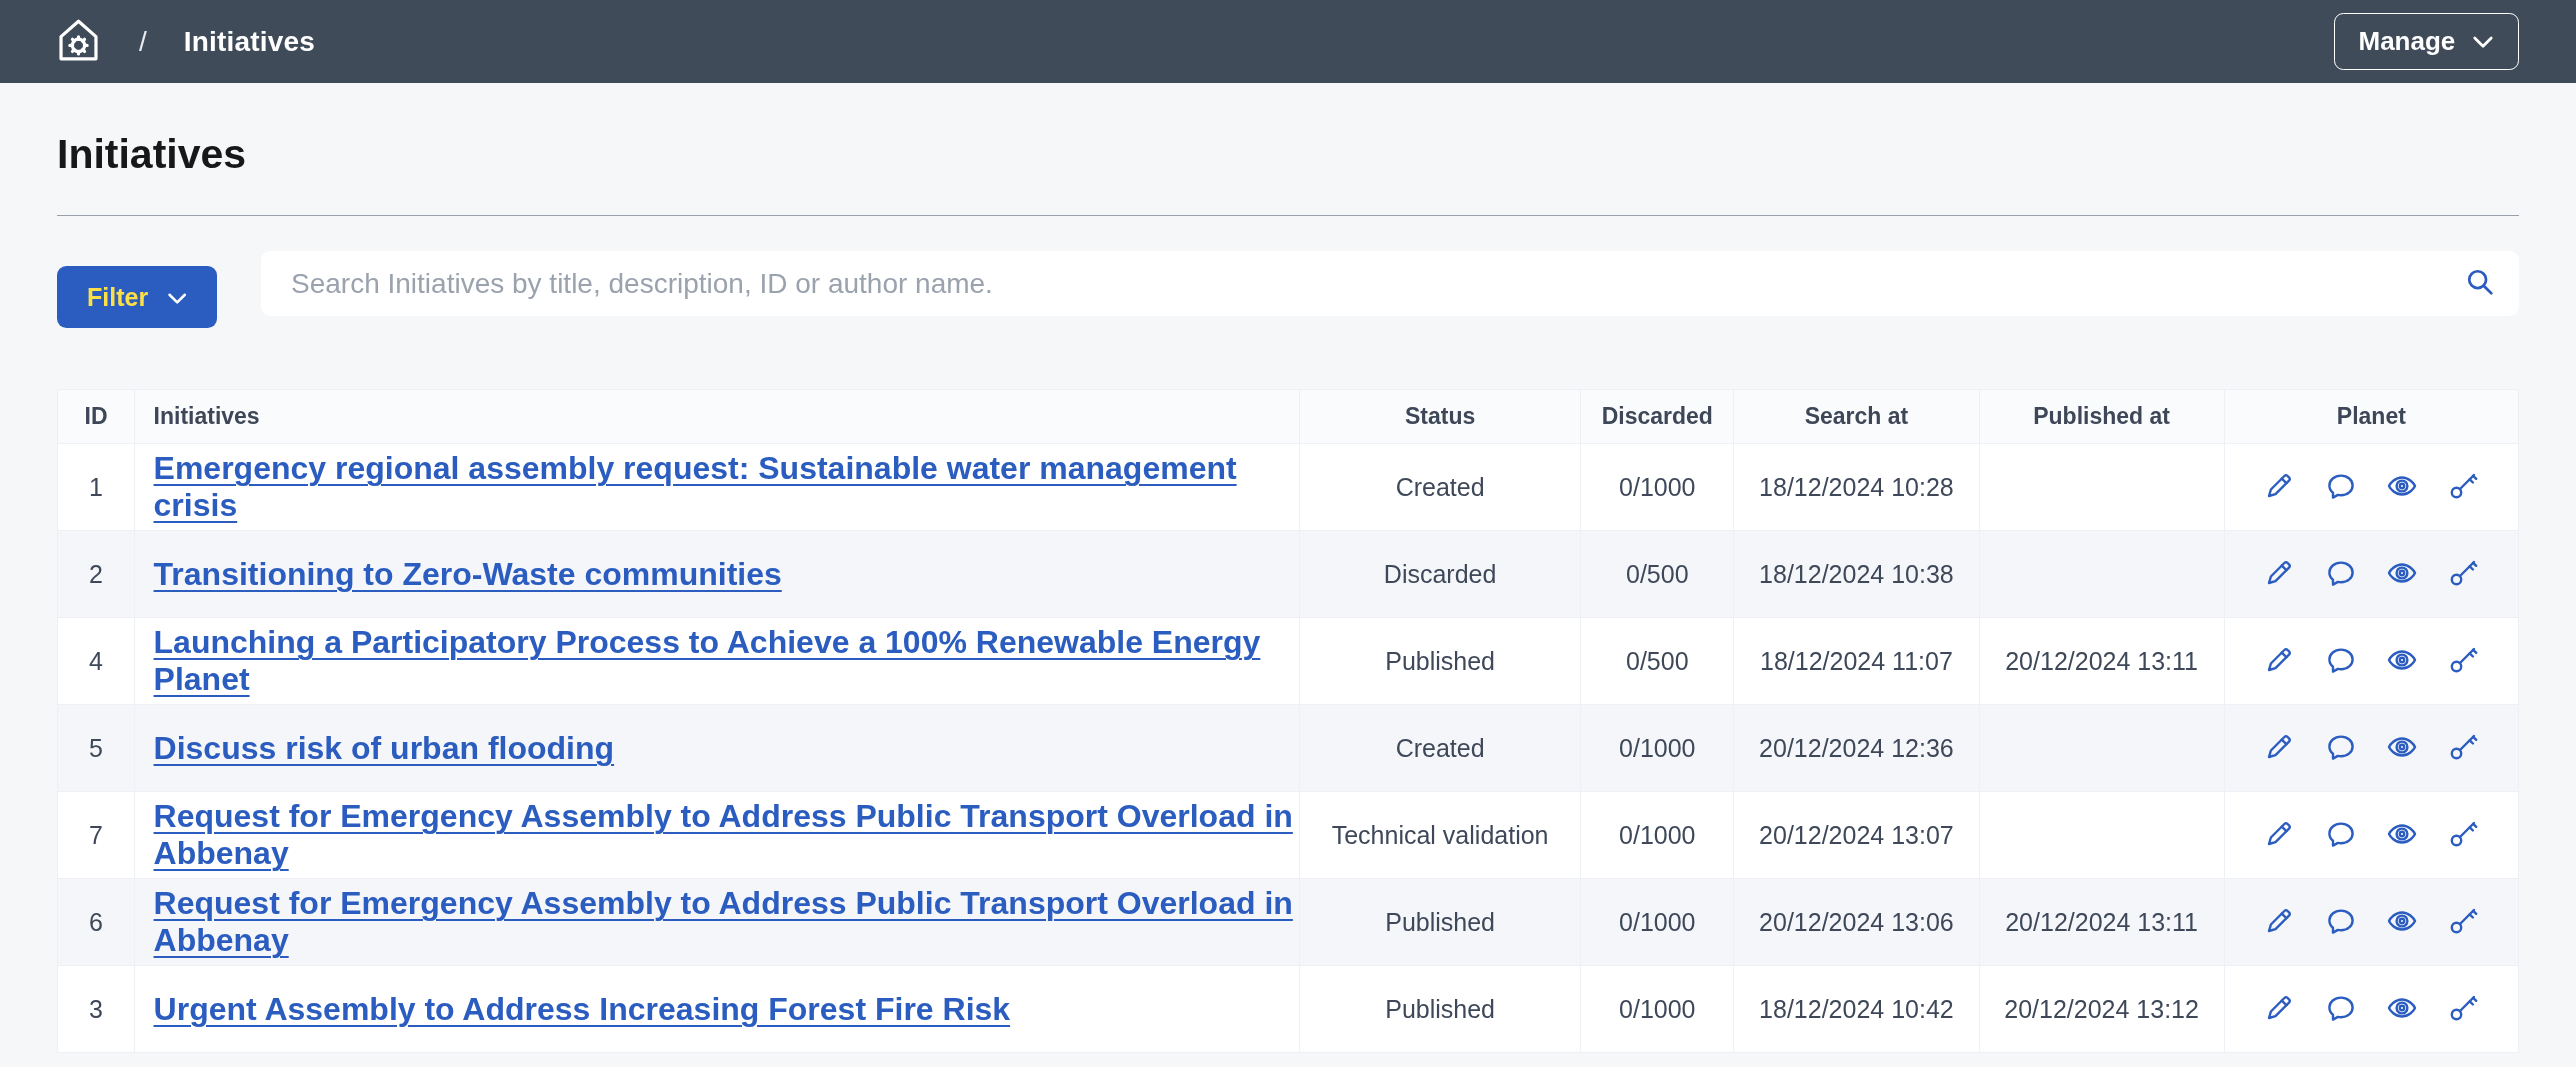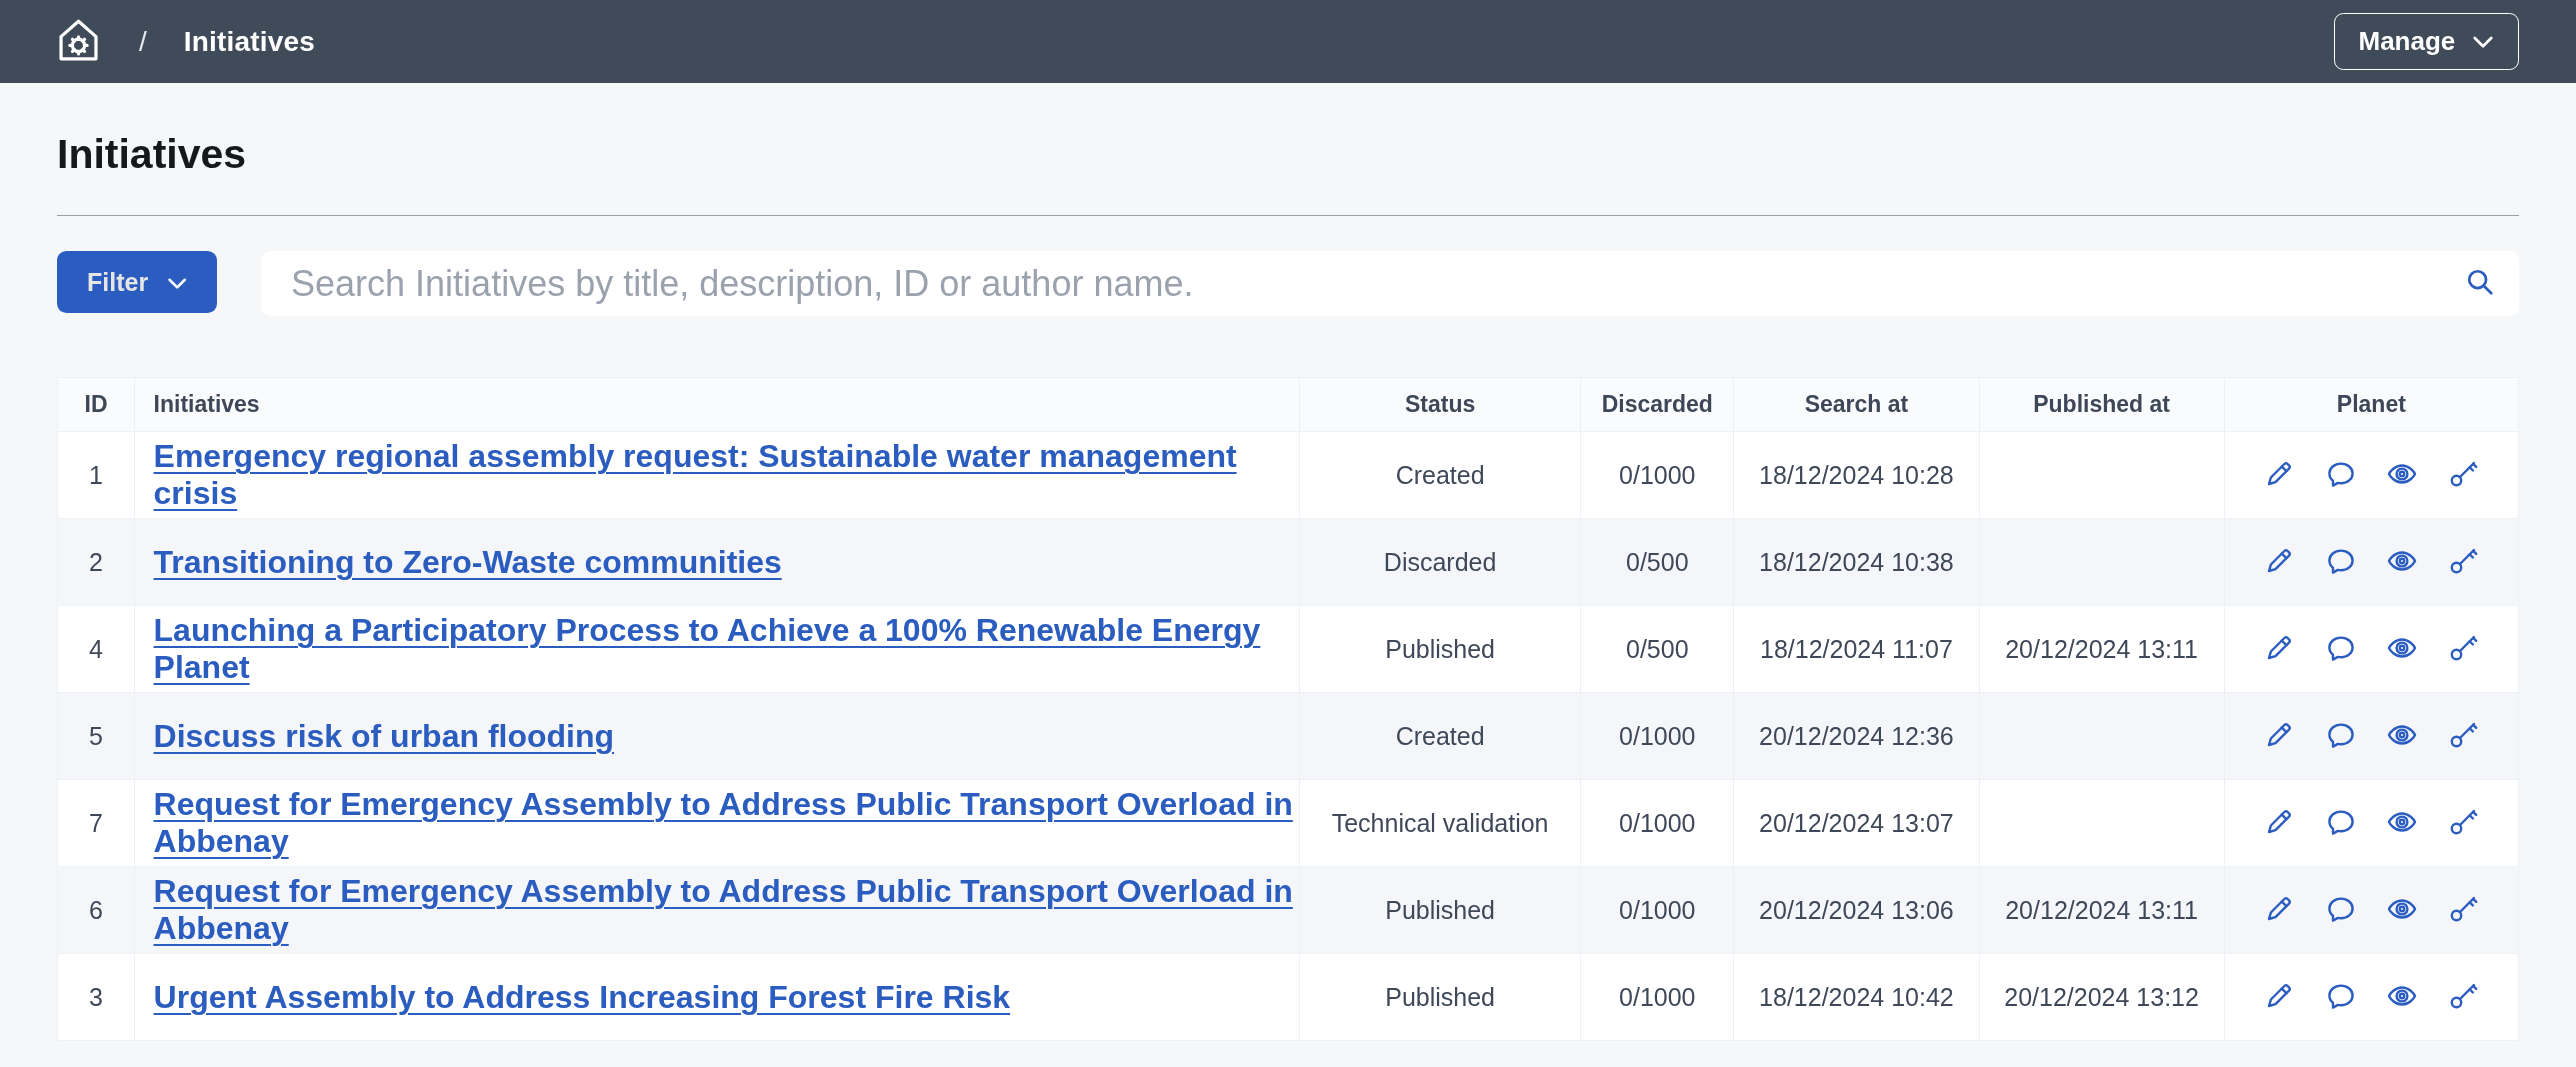--- a/index.html
+++ b/index.html
@@ -45,31 +45,31 @@
     font-family: inherit; font-size: 25px; font-weight: 700;
     padding: 15.8px 28px; cursor: pointer;
   }
 
   .divider { border-bottom: 1.9px solid #99a0aa; margin-top: 37px; }
 
   
   .filter-row { display: flex; align-items: flex-start; margin-top: 35px; gap: 44px; }
   .filter-btn {
     display: flex; align-items: center; gap: 18.5px;
-    background: #2b5cbf; color: #e5e5e5; border: none; border-radius: 9.3px;
+    background: #2b5cbf; color: #fde047; border: none; border-radius: 9.3px;
     font-family: inherit; font-size: 25px; font-weight: 700;
-    padding: 16.7px 30px; cursor: pointer;
+    padding: 16.7px 30px; cursor: pointer; margin-top: 15px;
   }
   .search-wrap {
     flex: 1; height: 65px; background: #ffffff; border-radius: 9.3px;
     display: flex; align-items: center; padding: 0 9.3px 0 30px;
   }
   .search-input {
     flex: 1; border: none; outline: none; background: transparent;
-    font-family: inherit; font-size: 36px; color: #3e4859; height: 100%;
+    font-family: inherit; font-size: 28px; color: #3e4859; height: 100%;
   }
   .search-input::placeholder { color: #9aa2ae; }
   .search-btn {
     border: none; background: transparent; cursor: pointer;
     color: #2b5cbf; display: flex; align-items: center; justify-content: center;
     width: 59px; height: 59px;
   }
 
   
   .table-wrap { margin-top: 61px; }

